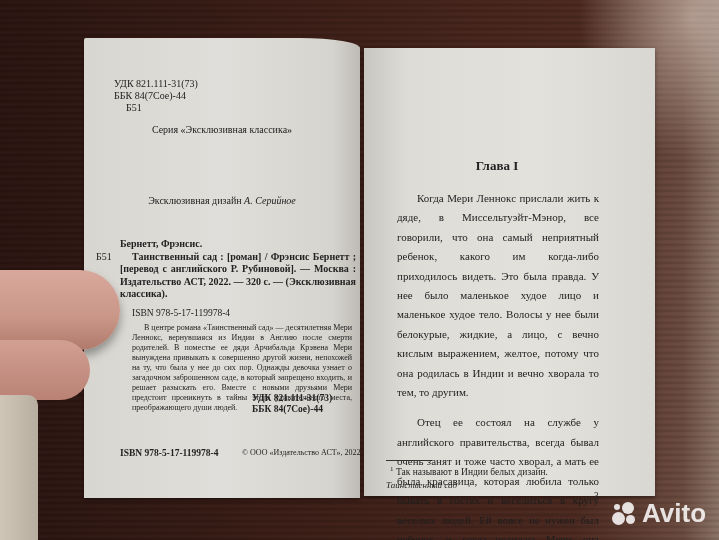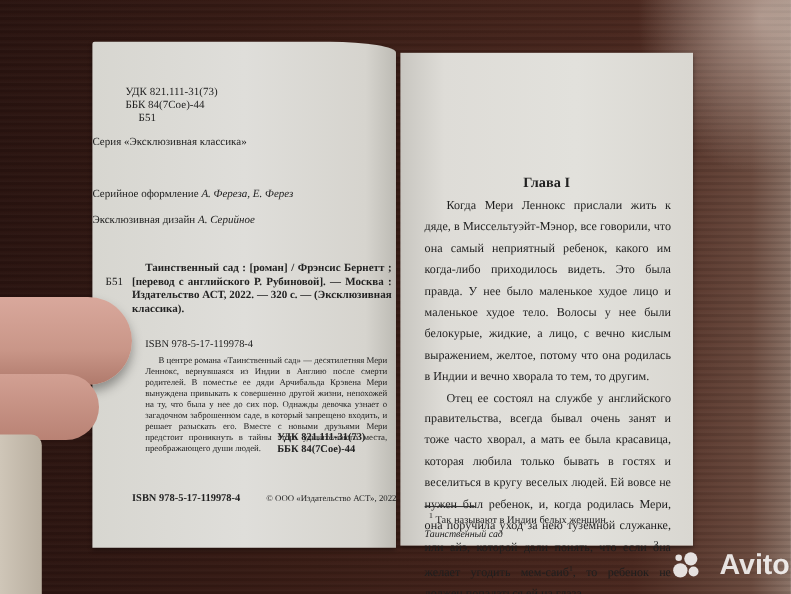--- a/index.html
+++ b/index.html
@@ -19,39 +19,40 @@
     .page-left {
       position:absolute; left:84px; top:38px; width:276px; height:460px;
       background: linear-gradient(90deg, #d7d6d0 0%, #dfdeda 50%, #d6d4ce 90%, #bdbbb4 100%);
       border-radius: 2px 60px 0 0 / 2px 10px 0 0;
       box-shadow: 0 2px 4px rgba(0,0,0,0.4);
     }
     .page-right {
       position:absolute; left:364px; top:48px; width:266px; height:448px;
       background: linear-gradient(90deg, #c8c6c0 0%, #dedcd7 15%, #e2e1dc 60%, #d9d7d1 100%);
       box-shadow: 0 2px 4px rgba(0,0,0,0.4);
+      padding-left: 25px;
     }
     .text { color:#222; position:absolute; white-space:nowrap; }
     .udk-block { left:30px; top:40px; font-size:10px; line-height:12px; }
     .udk-block .b51 { padding-left:12px; }
-    .credits { left:0; width:276px; text-align:left; font-size:10px; }
+    .credits { left:0; width:276px; text-align:center; font-size:10px; }
     .credits i { font-style:italic; }
     .biblio { left:36px; top:200px; width:236px; font-size:10px; line-height:12.5px; white-space:normal; }
     .biblio .author { font-weight:bold; }
     .biblio .body { text-indent:12px; text-align:justify;font-weight:bold; }
     .b51-margin { left:12px; top:213px; font-size:10px; }
     .isbn-small { left:48px; top:270px; font-size:9.5px; }
     .annotation { left:48px; top:285px; width:220px; font-size:8px; line-height:10px; white-space:normal; text-align:justify; text-indent:12px; }
     .udk-right { left:168px; top:355px; font-size:9.5px; font-weight:bold; line-height:11px; }
     .isbn-bottom { left:36px; top:410px; font-size:9.5px; font-weight:bold; }
     .copyright { left:158px; top:410px; font-size:8px; }
 
     .chapter-title { left:0; width:266px; top:110px; text-align:center; font-weight:bold; font-size:13px; }
     .body-text { left:22px; top:130px; width:224px; font-size:11px; line-height:19.4px; white-space:normal; color:#1e1e1e; }
-    .body-text p { margin:0; text-align:justify; }
+    .body-text p { margin:11px; text-align:justify; }
     .body-text p.indent { text-indent:20px; }
     .footnote-rule { position:absolute; left:22px; top:412px; width:46px; height:1px; background:#333; }
     .footnote { left:26px; top:417px; font-size:9.5px; }
     .running-head { left:22px; top:432px; font-size:9px; font-style:italic; }
     .page-number { left:230px; top:443px; font-size:9.5px; }
     sup { font-size:7px; }
 
     .hand {
       position:absolute; left:-20px; top:270px; width:140px; height:80px;
       background: linear-gradient(180deg, #d9a89c 0%, #c99688 60%, #b07a6c 100%);
@@ -64,63 +65,63 @@
       border-radius: 0 30px 30px 0;
     }
     .sleeve {
       position:absolute; left:0; top:395px; width:38px; height:145px;
       background: linear-gradient(90deg, #cfc6b8, #b8ae9f);
       border-radius: 0 10px 0 0;
     }
     .watermark {
       position:absolute; left:612px; top:498px; color:rgba(255,255,255,0.85);
       font-family: "Liberation Sans", sans-serif; font-weight:bold; font-size:26px;
-      display:flex; align-items:center; gap:16px;
+      display:flex; align-items:center; gap:4px;
     }
     .dots { position:relative; width:26px; height:24px; }
     .dots span { position:absolute; background:rgba(255,255,255,0.85); border-radius:50%; }
   </style>
 </head>
 <body>
 
 <div class="table-grain"></div>
 <div class="glare"></div>
 
 <div class="page-left">
   <div class="text udk-block">
     <div>УДК 821.111-31(73)</div>
     <div>ББК 84(7Сое)-44</div>
     <div class="b51">Б51</div>
   </div>
   <div class="text credits" style="top:86px">Серия «Эксклюзивная классика»</div>
-  <div class="text credits" style="top:133px"><span>Серийное оформление </span><i>А. Фереза, Е. Ферез</i></div>
   <div class="text credits" style="top:157px"><span>Эксклюзивная дизайн </span><i>А. Серийное</i></div>
 
   <div class="text b51-margin">Б51</div>
   <div class="text biblio">
+    <div class="author">Бернетт, Фрэнсис.</div>
     <div class="body">Таинственный сад : [роман] / Фрэнсис Бернетт ; [перевод с английского Р. Рубиновой]. — Москва : Издательство АСТ, 2022. — 320 с. — (Эксклюзивная классика).</div>
   </div>
   <div class="text isbn-small">ISBN 978-5-17-119978-4</div>
   <div class="text annotation">В центре романа «Таинственный сад» — десятилетняя Мери Леннокс, вернувшаяся из Индии в Англию после смерти родителей. В поместье ее дяди Арчибальда Крэвена Мери вынуждена привыкать к совершенно другой жизни, непохожей на ту, что была у нее до сих пор. Однажды девочка узнает о загадочном заброшенном саде, в который запрещено входить, и решает разыскать его. Вместе с новыми друзьями Мери предстоит проникнуть в тайны этого удивительного места, преображающего души людей.</div>
   <div class="text udk-right">
     <div>УДК 821.111-31(73)</div>
     <div>ББК 84(7Сое)-44</div>
   </div>
   <div class="text isbn-bottom">ISBN 978-5-17-119978-4</div>
   <div class="text copyright">© ООО «Издательство АСТ», 2022</div>
 </div>
 
 <div class="page-right">
   <div class="text chapter-title">Глава I</div>
   <div class="text body-text">
     <p class="indent">Когда Мери Леннокс прислали жить к дяде, в Миссельтуэйт-Мэнор, все говорили, что она самый неприятный ребенок, какого им когда-либо приходилось видеть. Это была правда. У нее было маленькое худое лицо и маленькое худое тело. Волосы у нее были белокурые, жидкие, а лицо, с вечно кислым выражением, желтое, потому что она родилась в Индии и вечно хворала то тем, то другим.</p>
     <p class="indent"><span>Отец ее состоял на службе у английского правительства, всегда бывал очень занят и тоже часто хворал, а мать ее была красавица, которая любила только бывать в гостях и веселиться в кругу веселых людей. Ей вовсе не нужен был ребенок, и, когда родилась Мери, она поручила уход за нею туземной служанке, или айэ, которой дали понять, что если она желает угодить мем-саиб</span><sup>1</sup><span>, то ребенок не должен попадаться ей на глаза.</span></p>
   </div>
   <div class="footnote-rule"></div>
-  <div class="text footnote"><sup>1</sup> <span>Так называют в Индии белых женщин.</span></div>
+  <div class="text footnote"><sup>1</sup> <span>Так называют в Индии белых дизайн.</span></div>
   <div class="text running-head">Таинственный сад</div>
   <div class="text page-number">3</div>
 </div>
 
 <div class="hand"></div>
 <div class="hand2"></div>
 <div class="sleeve"></div>
 
 <div class="watermark">
   <div class="dots">

